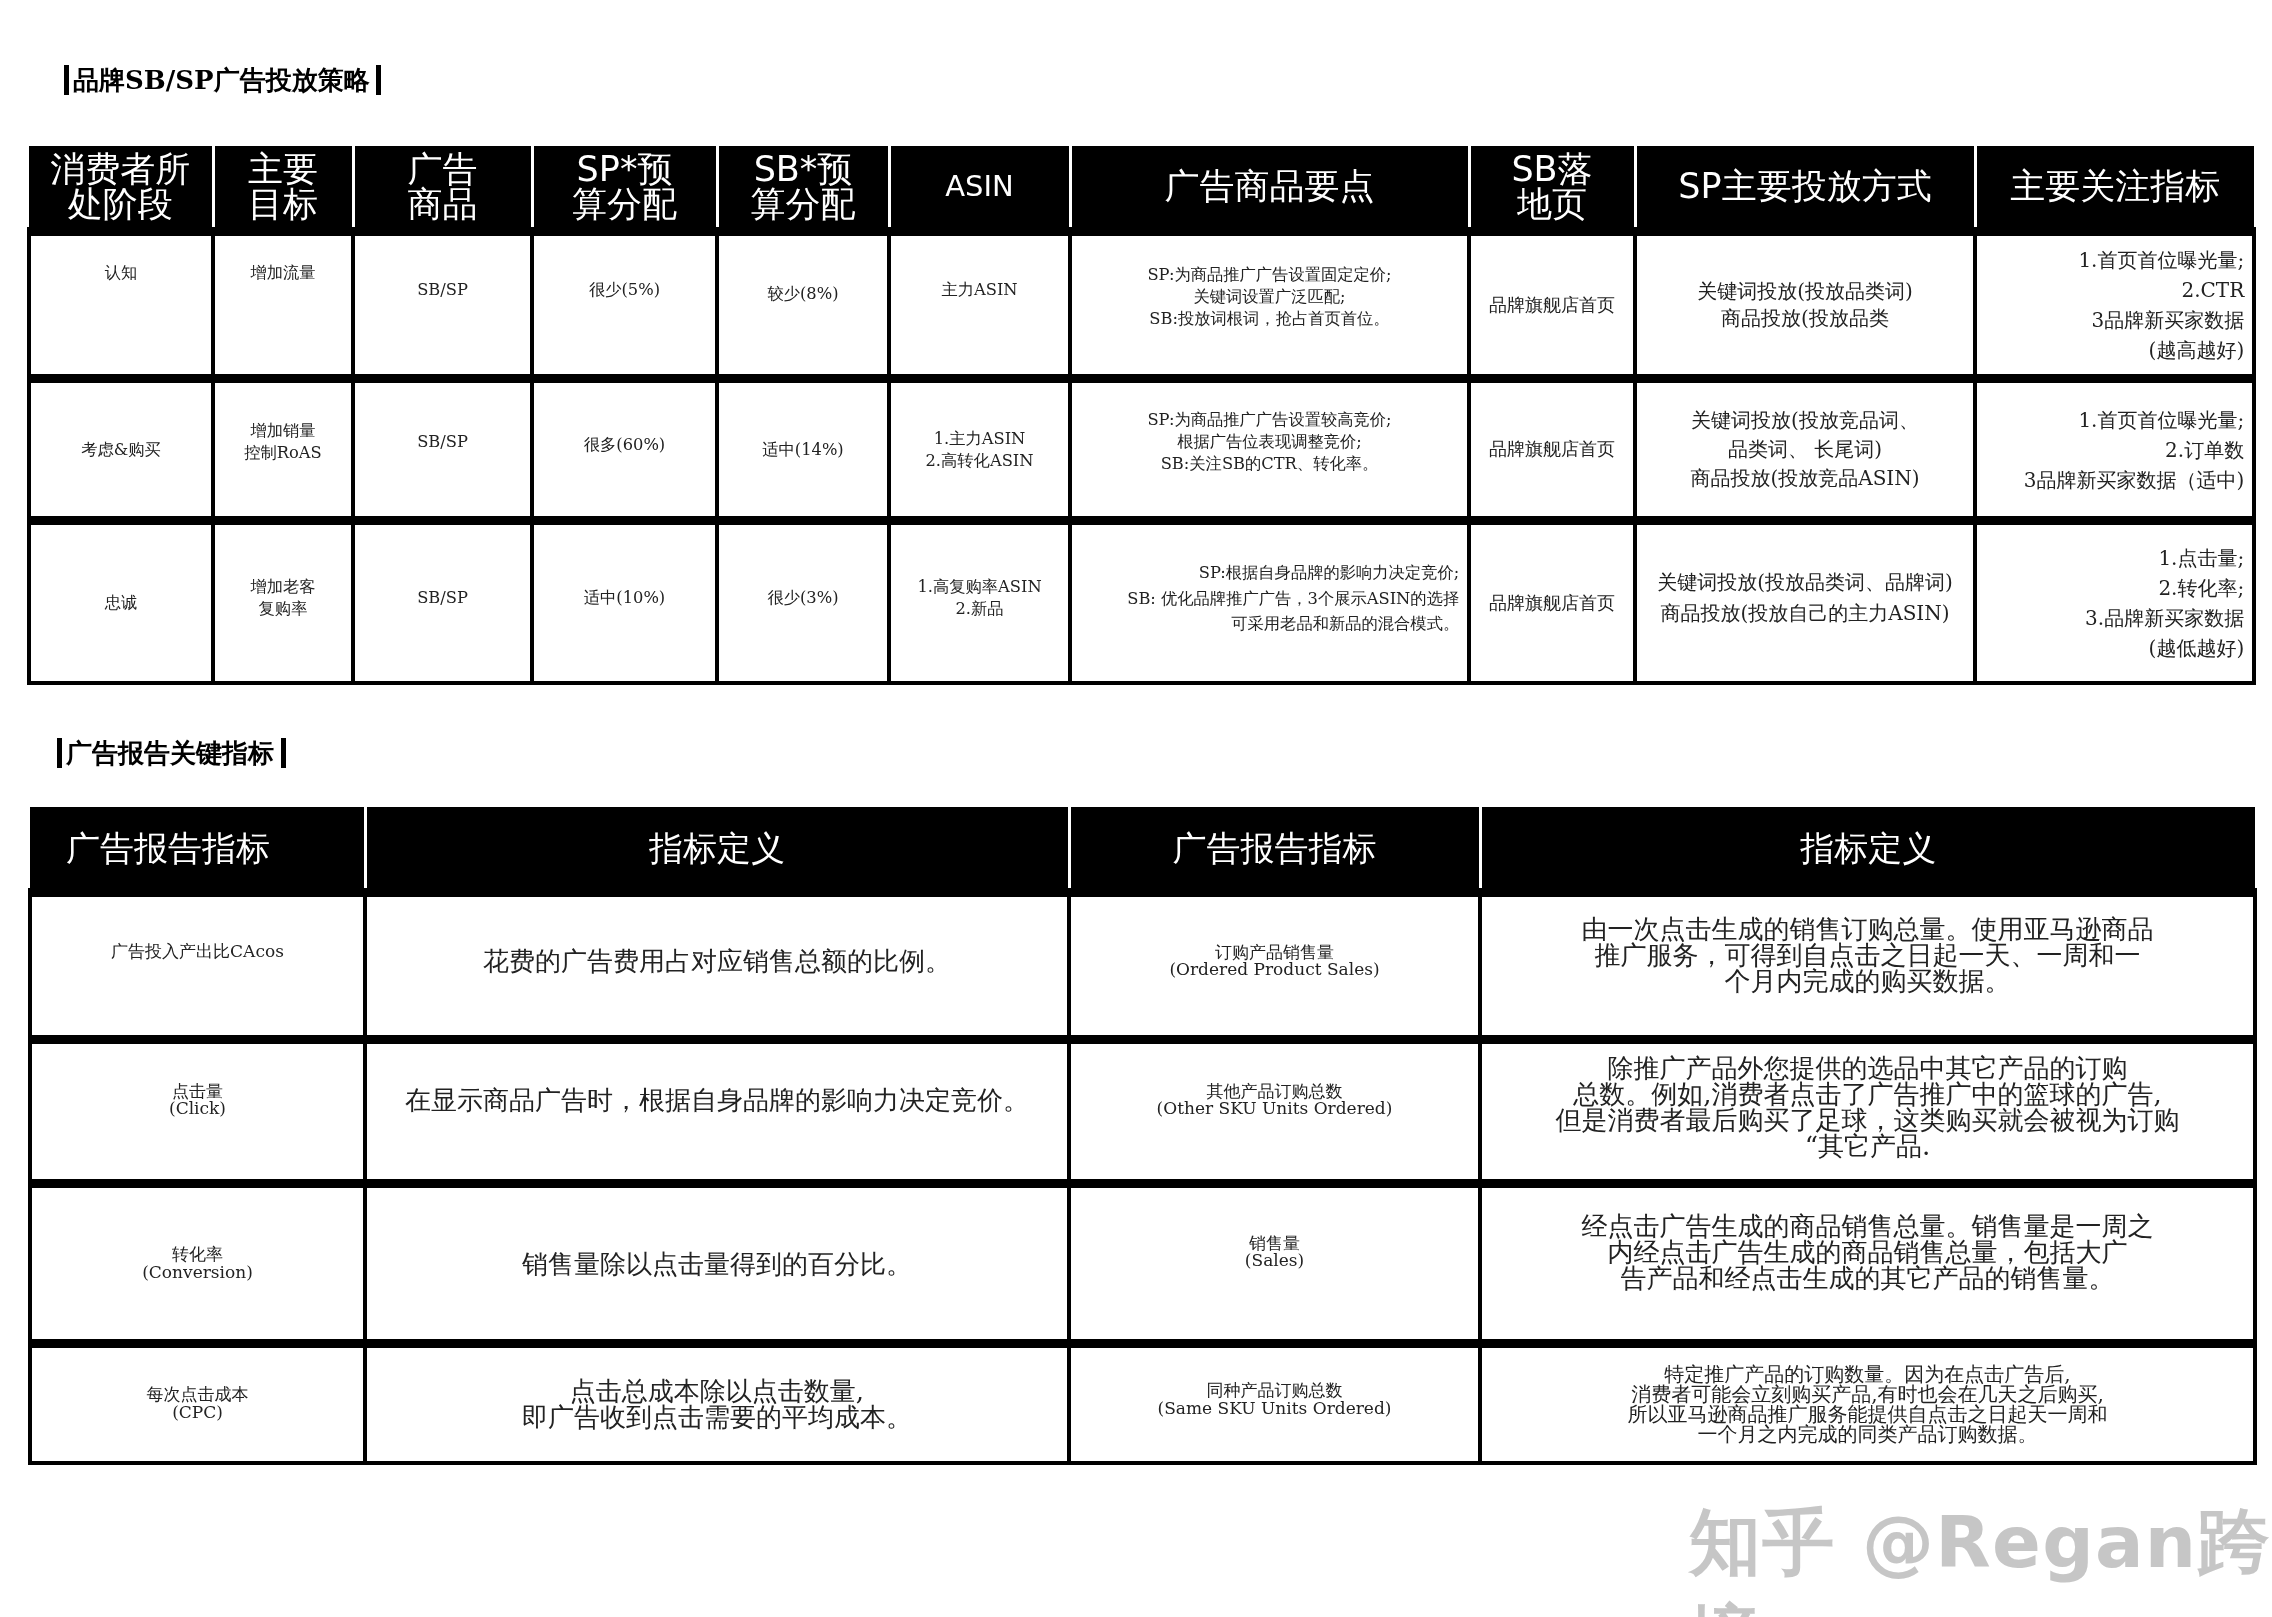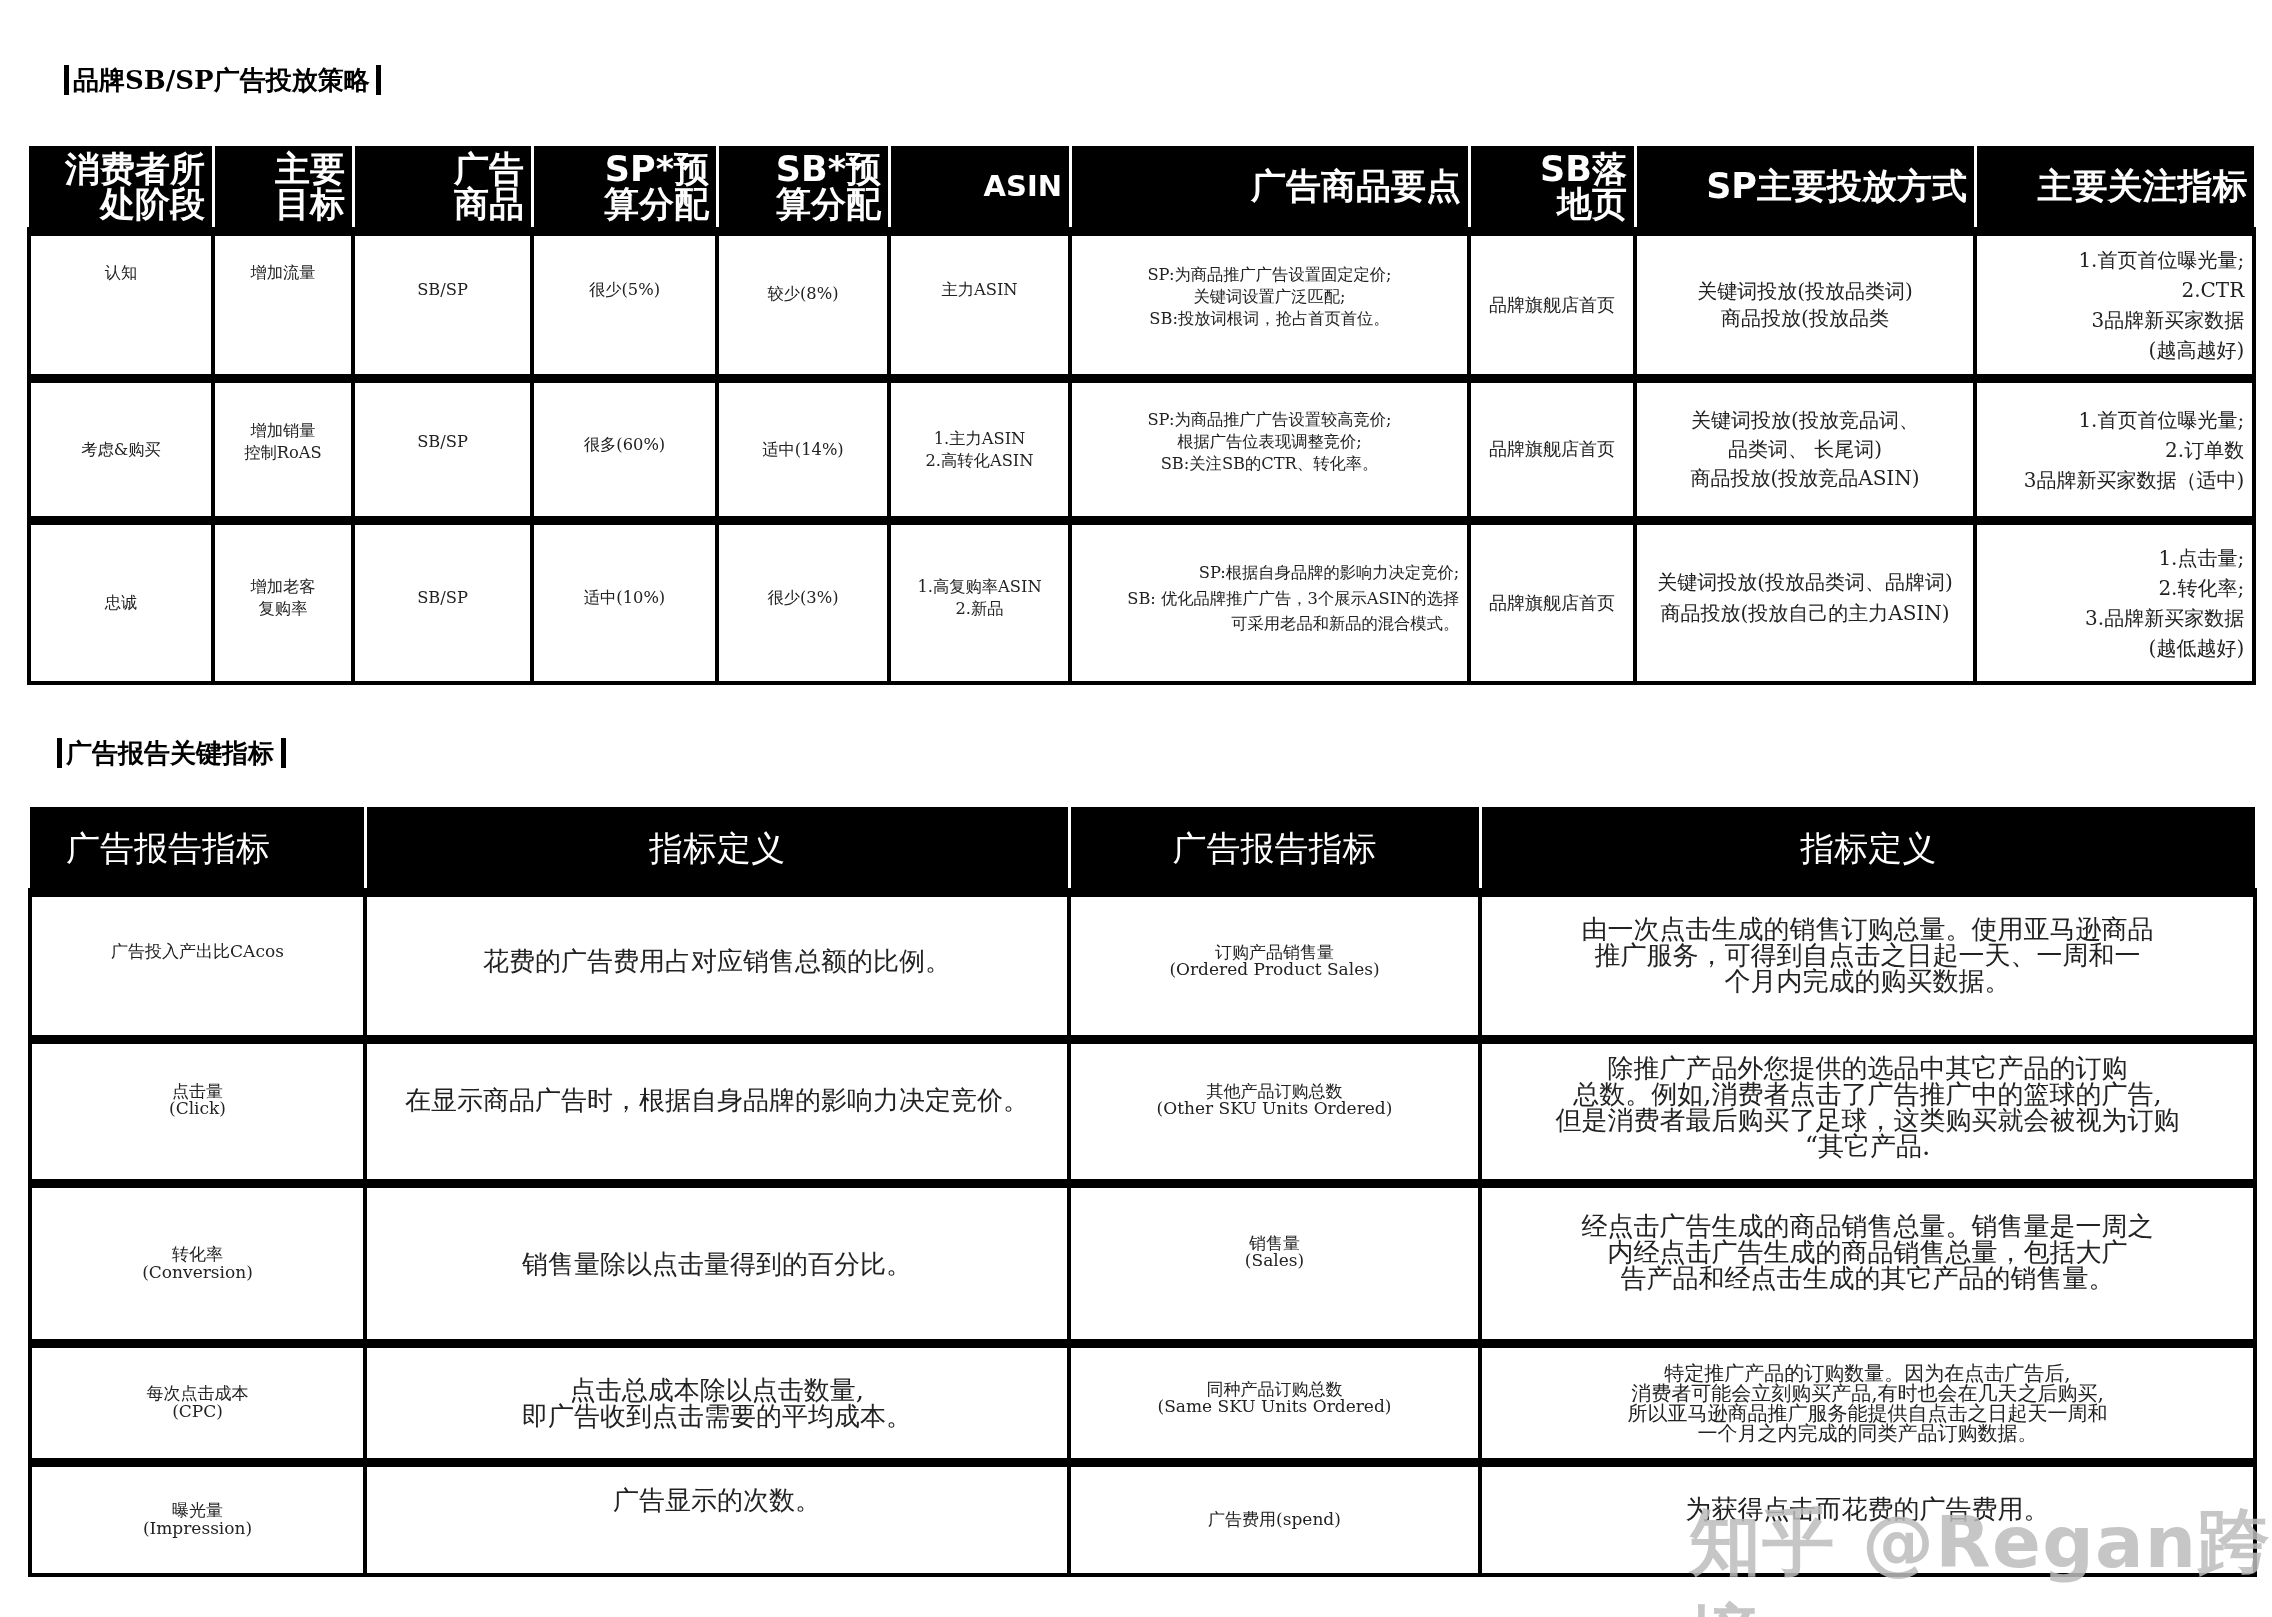--- a/index.html
+++ b/index.html
@@ -11,21 +11,21 @@
   .bracket-close { display:inline-block; width:5.2px; height:30px; border-right:5.9px solid #000; border-bottom:5.9px solid #000; margin-left:6.5px; box-sizing:border-box; }
   table { position:absolute; border-collapse:collapse; table-layout:fixed; }
   th { background:#000; color:#fff; font-weight:normal; text-align:center; vertical-align:middle;
        border-left:3.9px solid #fff; border-right:3.9px solid #fff; padding:0 6.5px; line-height:1.0; }
   th:first-child { border-left:none; }
   th:last-child { border-right:none; }
   td { border:4.6px solid #000; text-align:center; vertical-align:middle; padding:3.9px 7.8px; line-height:1.35; white-space:pre-line; color:#222; }
   tr.body-row td { border-top-width:9px; }
 
   #strategy-table { left:27px; top:146px; width:2224px; }
-  #strategy-table th { font-size:35px; height:81px; font-family:"DejaVu Sans","Liberation Sans",sans-serif; font-weight:700;text-align:right; }
+  #strategy-table th { font-size:35px; height:81px; font-family:"DejaVu Sans","Liberation Sans",sans-serif; font-weight:400; }
   #strategy-table td { font-size:16.3px; }
   #strategy-table td.big { font-size:20px; }
   #strategy-table td.left { text-align:right; }
   #strategy-table td.top { vertical-align:top; padding-top:26px; }
 
   #metrics-table { left:28px; top:807px; width:2226px; }
   #metrics-table th { font-size:34px; height:81px; font-family:"DejaVu Sans","Liberation Sans",sans-serif; font-weight:300; }
   #metrics-table td { font-size:17px; line-height:1.05; }
   #metrics-table td.def { font-size:26px; line-height:1.0; }
 
@@ -192,24 +192,17 @@
 (CPC)</td>
       <td class="def">点击总成本除以点击数量,
 即广告收到点击需要的平均成本。</td>
       <td style="padding-bottom:13px">同种产品订购总数
 (Same SKU Units Ordered)</td>
       <td class="def" style="font-size:20px">特定推广产品的订购数量。因为在点击广告后,
 消费者可能会立刻购买产品,有时也会在几天之后购买,
 所以亚马逊商品推广服务能提供自点击之日起天一周和
 一个月之内完成的同类产品订购数据。</td>
     </tr>
-    <tr class="body-row" style="height:112px">
-      <td>曝光量
-(Impression)</td>
-      <td class="def" style="vertical-align:top; padding-top:19.6px">广告显示的次数。</td>
-      <td>广告费用(spend)</td>
-      <td class="def" style="padding-bottom:26px">为获得点击而花费的广告费用。</td>
-    </tr>
   </tbody>
 </table>
 
 <div class="watermark">知乎 @Regan跨境</div>
 
 
 </body></html>

